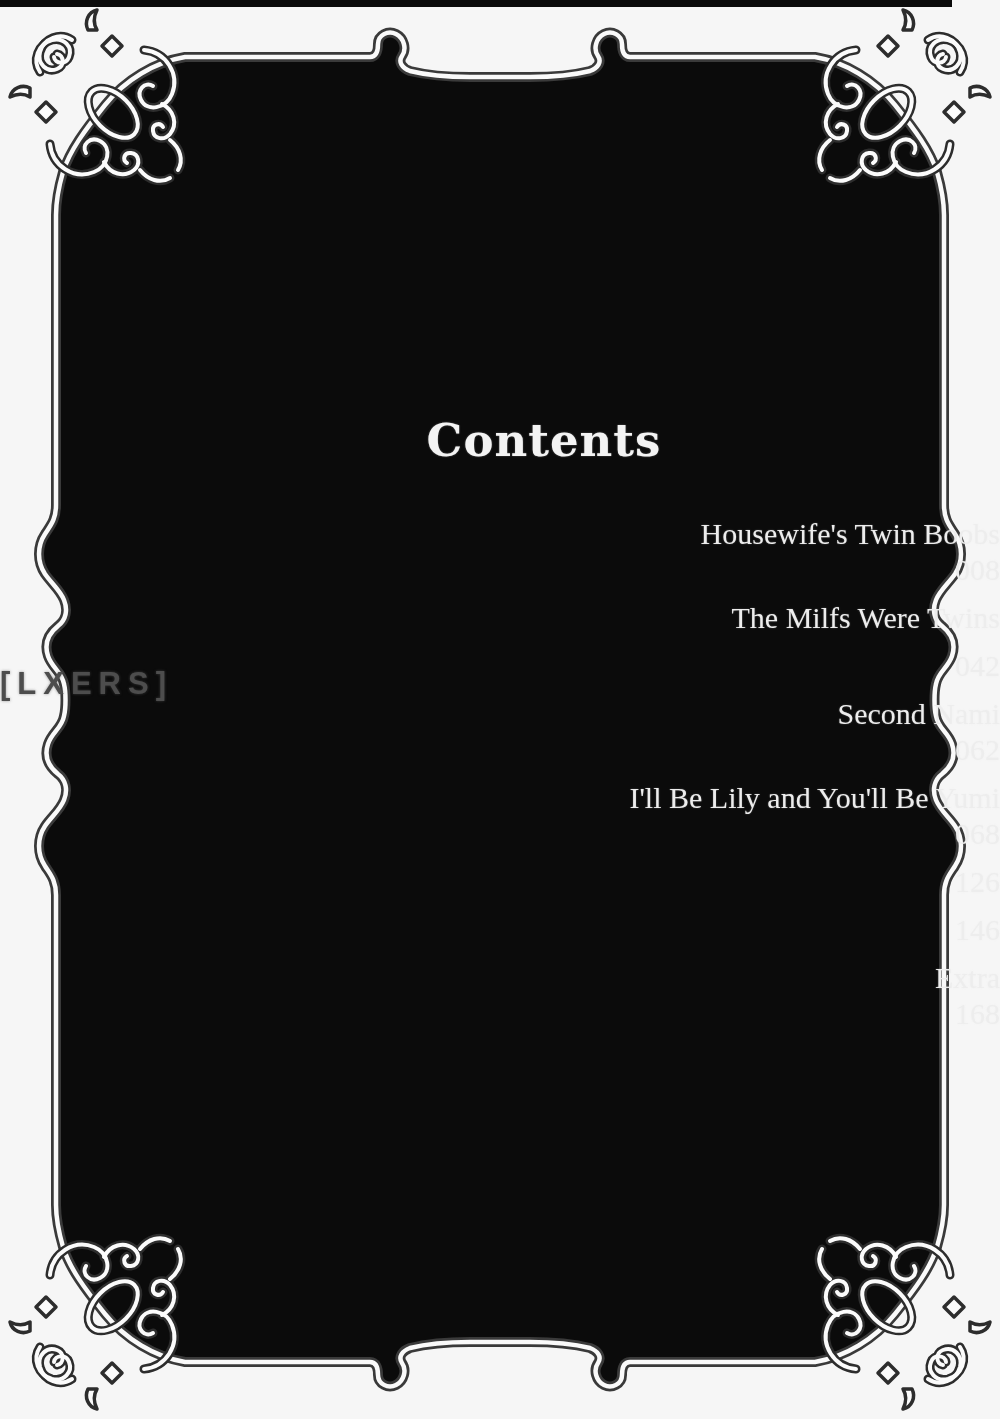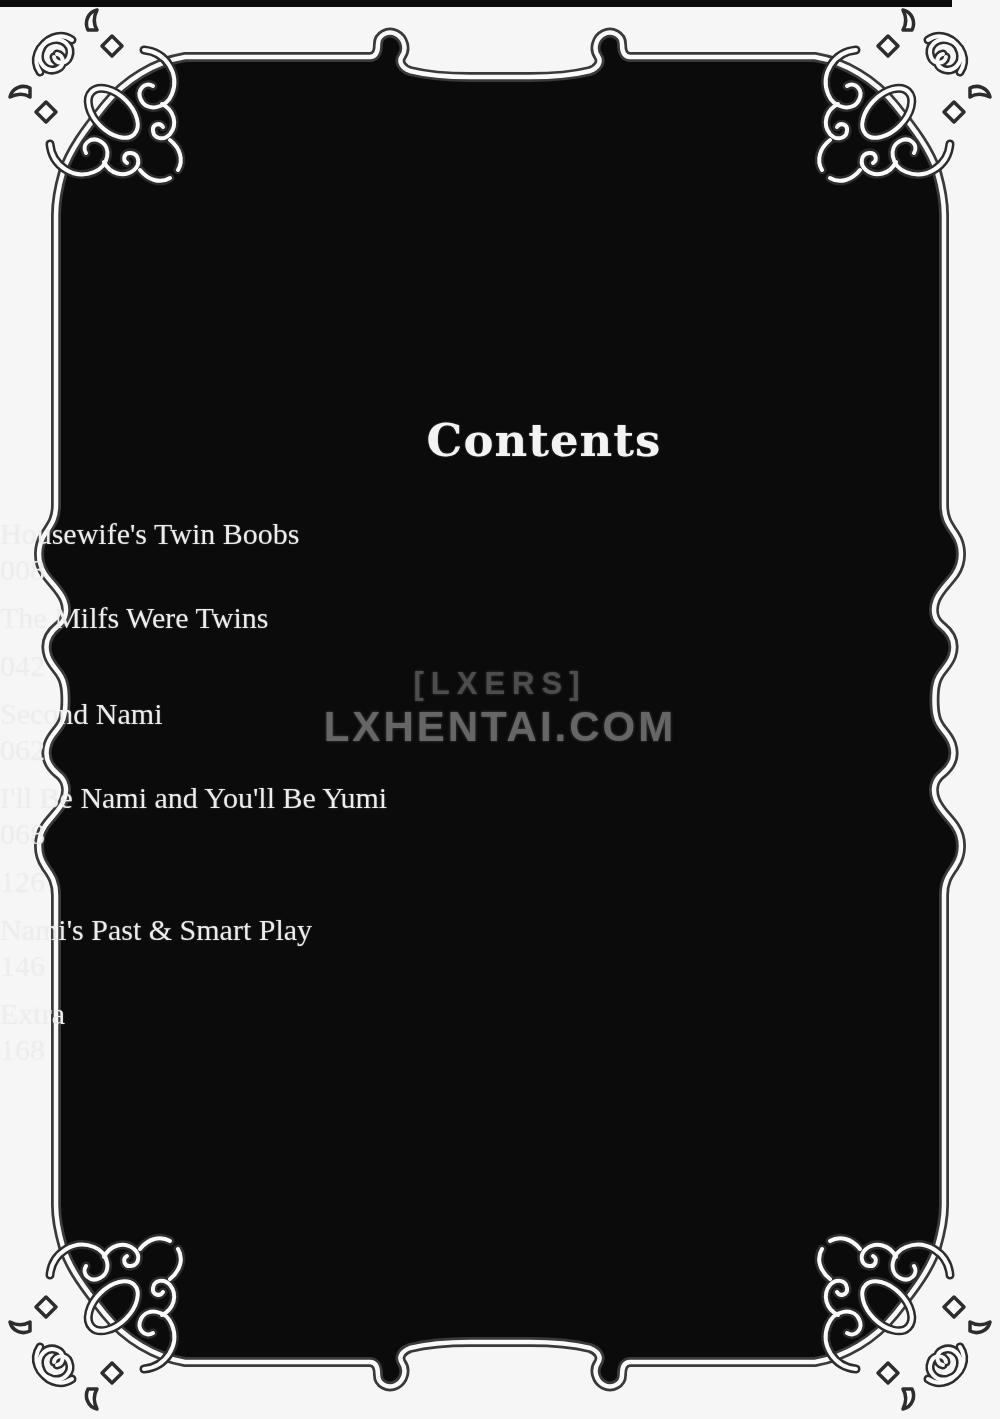--- a/index.html
+++ b/index.html
@@ -40,33 +40,33 @@
     font-family:"DejaVu Serif", serif;
     font-weight:700;
     font-size:45px;
     letter-spacing:1px;
     color:#f3f3f3;
     text-shadow:0 0 2px rgba(240,240,240,.35);
     padding-left:44px;
   }
   .toc-list{
     position:absolute;top:516px;left:0;width:100%;
-    text-align:left;
+    text-align:right;
   }
   .toc-entry{
     margin:0 0 12px 0;
     color:var(--text);
     font-size:30px;
     line-height:36px;
     text-shadow:0 0 2px rgba(235,235,235,.3);
   }
   .toc-entry-title, .toc-entry-page{display:block;}
   .watermark{
     position:absolute;inset:0;z-index:1;
-    text-align:center;
+    text-align:left;
     font-family:"Liberation Sans", sans-serif;
     font-weight:700;
   }
   .watermark-line1{
     position:absolute;top:666px;left:0;width:100%;
     font-size:31px;letter-spacing:7px;
     color:var(--wm1);
     text-shadow:0 0 3px rgba(90,90,90,.6);
   }
   .watermark-line2{
@@ -134,21 +134,20 @@
     </g>
     <g>
       <use href="#corner-ornament" transform="translate(1000,1419) scale(-1,-1)"></use>
     </g>
   </svg>
 
   <div class="top-scan-bar"></div>
 
   <div class="watermark">
     <div class="watermark-line1">[LXERS]</div>
-    <div class="watermark-line2">LXHENTAI.COM</div>
   </div>
 
   <div class="content">
     <h1 class="page-title">Contents</h1>
 
     <div class="toc-list">
   <div class="toc-entry">
     <span class="toc-entry-title">Housewife's Twin Boobs</span>
     <span class="toc-entry-page">008</span>
   </div>
@@ -160,31 +159,30 @@
   <div class="toc-entry">
     <span class="toc-entry-page">042</span>
   </div>
 
   <div class="toc-entry">
     <span class="toc-entry-title">Second Nami</span>
     <span class="toc-entry-page">062</span>
   </div>
 
   <div class="toc-entry">
-    <span class="toc-entry-title">I'll Be Nami and You'll Be Yumi</span>
+    <span class="toc-entry-title">I'll Be Lily and You'll Be Yumi</span>
     <span class="toc-entry-page">068</span>
   </div>
 
 
   <div class="toc-entry">
     <span class="toc-entry-page">126</span>
   </div>
 
   <div class="toc-entry">
-    <span class="toc-entry-title">Nami's Past &amp; Smart Play</span>
     <span class="toc-entry-page">146</span>
   </div>
 
   <div class="toc-entry">
     <span class="toc-entry-title">Extra</span>
     <span class="toc-entry-page">168</span>
   </div>
 </div>
   </div>
 

